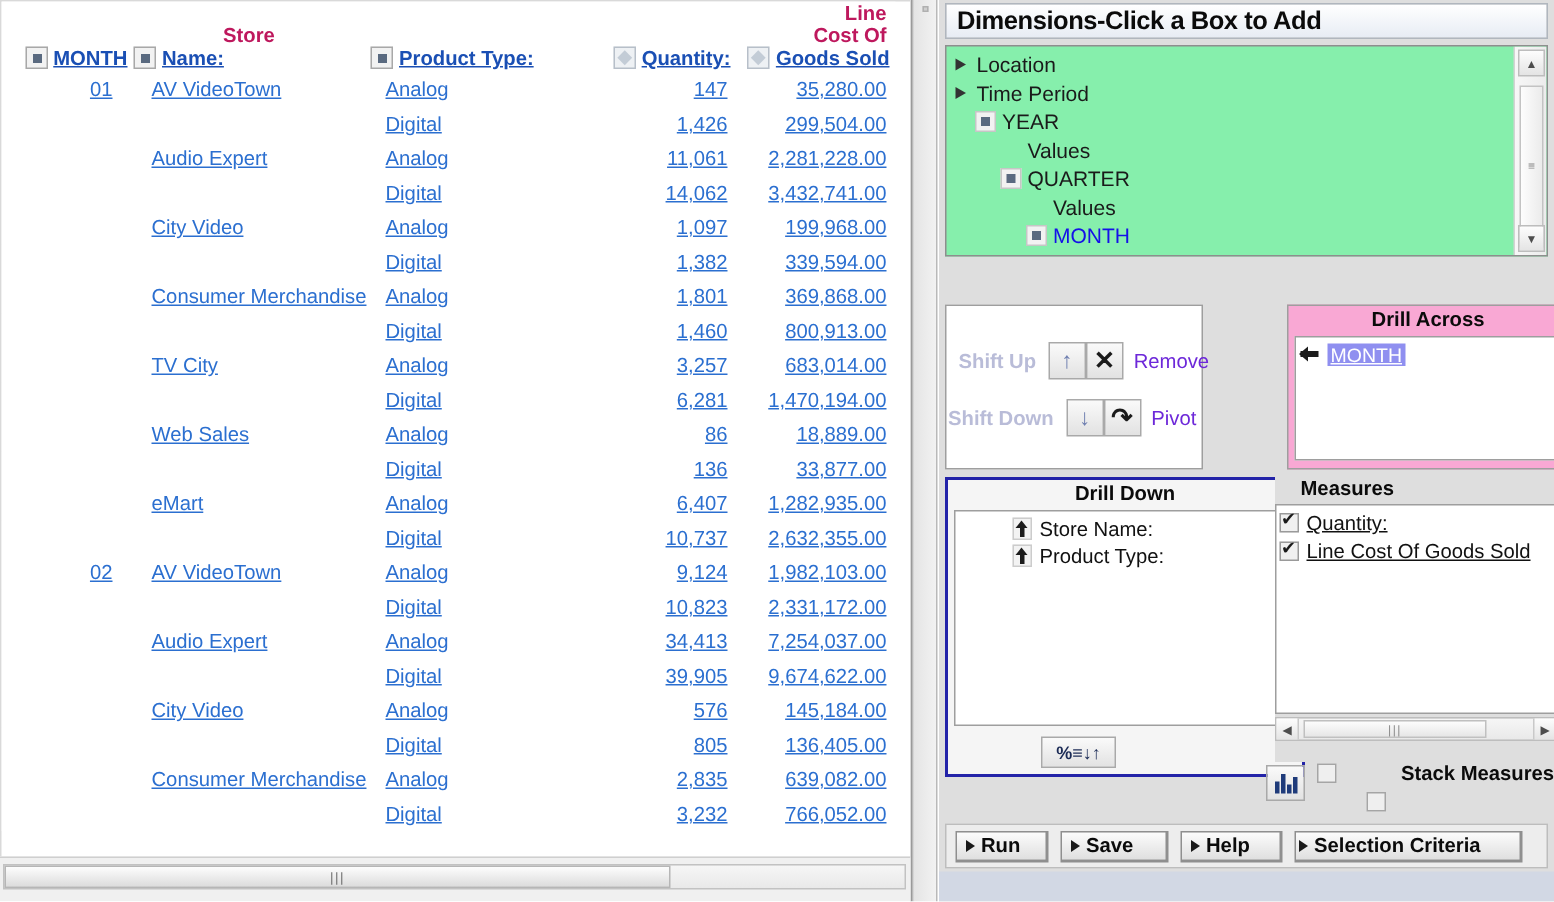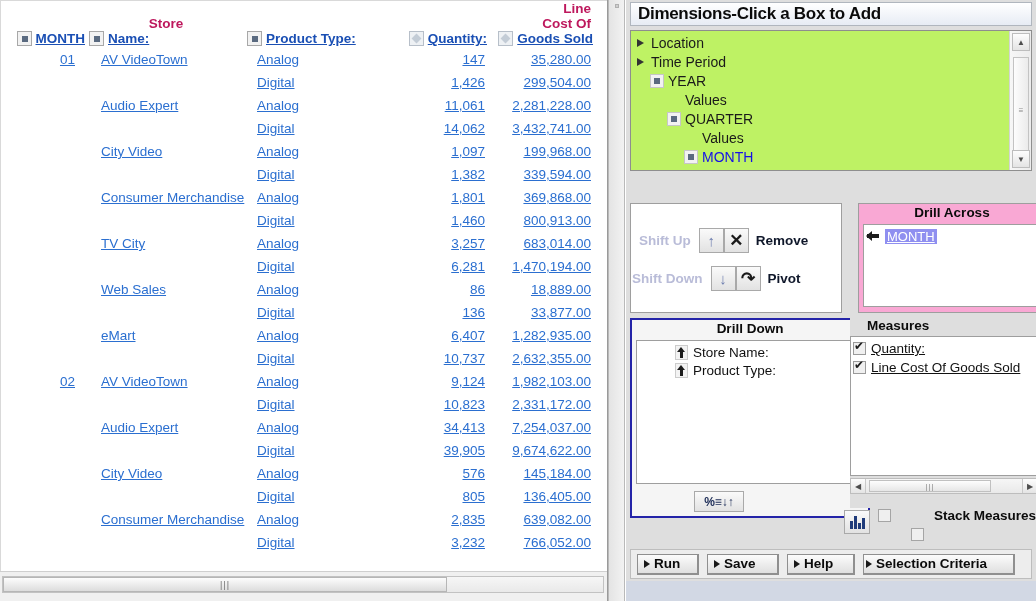--- a/index.html
+++ b/index.html
@@ -131,21 +131,21 @@
   #dims-title {
     position: absolute; left: 4px; top: 2px; width: 402px; height: 24px;
     background: linear-gradient(#ffffff,#e7ecf4);
     border: 1px solid #b0b6be;
     font-size: 17px; font-weight: bold; color: #0b0b0b;
     padding-left: 7px; line-height: 22px;
     letter-spacing: -0.3px;
   }
   #dims-box {
     position: absolute; left: 4px; top: 30px; width: 402px; height: 141px;
-    background: #bef264; border: 1px solid #8e8e8e;
+    background: #86efac; border: 1px solid #8e8e8e;
     overflow: hidden;
   }
   #dims-list {
     position: absolute; left: 0; top: 0; right: 22px; bottom: 0;
     padding: 2px 0 0 2px;
   }
   .dim-row {
     display: flex; align-items: center; gap: 4px;
     height: 19px; font-size: 14px; color: #1a1a1a; cursor: pointer;
     white-space: nowrap;
@@ -194,40 +194,40 @@
     display:flex; align-items:center; justify-content:center;
     color:#8a8a8a; font-size: 8px; line-height: 2px;
   }
 
   
   #ctrl-region {
     position: absolute; left: 4px; top: 200px; width: 402px; height: 345px;
     background: #dedede;
   }
   #shift-panel {
-    position: absolute; left: 0; top: 3px; width: 212px; height: 110px;
+    position: absolute; left: 0; top: 3px; width: 172px; height: 110px;
     background: #ffffff; border: 1px solid #9e9e9e;
   }
   .shift-row { position: absolute; display: flex; align-items: center; gap: 0; }
   #shift-row-up { left: 8px; top: 24px; }
   #shift-row-dn { left: 1px; top: 62px; }
   .shift-label {
     font-size: 13.5px; font-weight: bold; color: #b9bcd8;
     margin-right: 8px; white-space: nowrap;
   }
   .sq-btn {
     width: 25px; height: 25px;
     background: linear-gradient(#fafafa,#e2e2e2);
     border: 1px solid #a9a9a9;
     display:flex; align-items:center; justify-content:center;
     font-size: 15px; color: #6f7fb0; cursor: pointer;
   }
   .sq-btn.dark { color: #1a1a1a; font-size: 17px; font-weight: bold;}
   .act-label {
-    font-size: 13.5px; font-weight: bold; color: #0f172a;
+    font-size: 13.5px; font-weight: normal; color: #6d28d9;
     margin-left: 7px; white-space: nowrap; cursor: pointer;
   }
 
   
   #drill-across {
     position: absolute; left: 228px; top: 3px; width: 188px; height: 110px;
     background: #f9a8d4; border: 1px solid #9e9e9e;
   }
   .panel-title {
     text-align: center; font-size: 13.5px; font-weight: bold;

